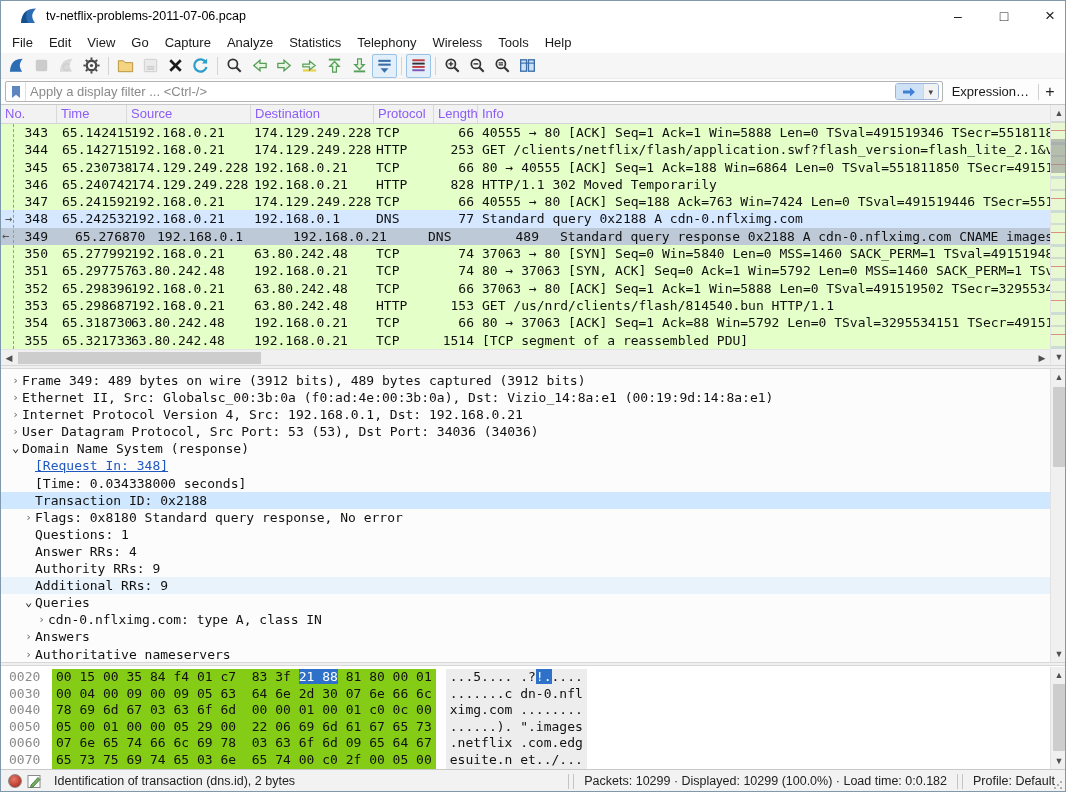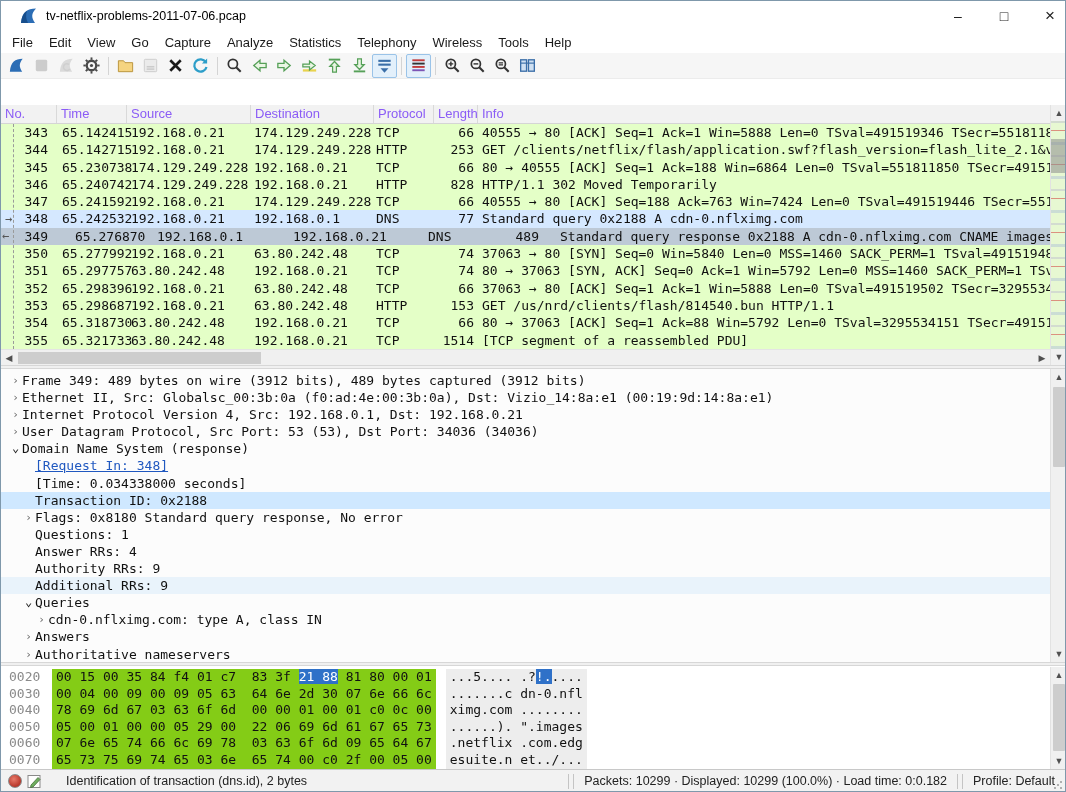--- a/index.html
+++ b/index.html
@@ -96,21 +96,21 @@
   .hexrow .off { color:#8a8a8a; display:inline-block; width:42px; margin-left:8px; }
   .hexrow .bytes { background:#84cc16; display:inline-block; padding:0 4px; margin-left:1px; }
   .hexrow .ascii { background:#ededed; display:inline-block; padding:0 4px; margin-left:10px; }
   .hlb { background:var(--hex-sel); color:#fff; }
 
   
   .statusbar { position:absolute; left:0; top:768px; width:100%; height:23px; background:#f2f2f2; border-top:1px solid #c8c8c8; display:flex; align-items:center; font-size:12.5px; color:#222; }
   .expert { width:14px; height:14px; border-radius:50%; margin:0 5px 0 7px;
     background:radial-gradient(circle at 40% 35%, #e87a6a, #b8372a 70%); border:1px solid #8a8a8a; }
   .comment { width:15px; height:15px; display:inline-flex; margin-right:12px; }
-  .sbtext { flex:1;margin-left:12px; }
+  .sbtext { flex:1; }
   .svr { width:1px; height:15px; background:#c4c4c4; margin:0 2px; }
   .spacket { padding:0 8px; white-space:nowrap; }
   .sprofile { padding:0 10px 0 8px; white-space:nowrap; }
   .grip { position:absolute; right:2px; bottom:2px; width:10px; height:10px;
     background:
       radial-gradient(circle at 8px 2px, #b0b0b0 1px, transparent 1.3px),
       radial-gradient(circle at 8px 8px, #b0b0b0 1px, transparent 1.3px),
       radial-gradient(circle at 2px 8px, #b0b0b0 1px, transparent 1.3px),
       radial-gradient(circle at 5px 5px, #b0b0b0 1px, transparent 1.3px); }
 </style>
@@ -280,20 +280,41 @@
       </span>
     <span class="tbtn">
         <svg viewBox="0 0 20 20">
           <rect x="2.8" y="4" width="6.2" height="12" fill="#cfe0f2" stroke="#3a6ea8" stroke-width="1.4"></rect>
           <rect x="11" y="4" width="6.2" height="12" fill="#cfe0f2" stroke="#3a6ea8" stroke-width="1.4"></rect>
           <line x1="2.8" y1="7.5" x2="17.2" y2="7.5" stroke="#3a6ea8" stroke-width="1.2"></line>
         </svg>
       </span>
   </div>
 
+  <div class="filterbar">
+    <div class="fwrap">
+      <span class="fbookmark">
+          <svg width="12" height="14" viewBox="0 0 12 14">
+            <path d="M2 1 h8 v12 l-4 -3.2 L2 13 Z" fill="#5e87c0"></path>
+          </svg>
+        </span>
+      <input class="finput" placeholder="Apply a display filter ... &lt;Ctrl-/&gt;" style="">
+      <span class="fapply">
+        <span class="ab">
+            <svg width="14" height="10" viewBox="0 0 14 10">
+              <path d="M1 3.5 h7 v-3 L13 5 8 9.5 v-3 H1 Z" fill="#3f7fd6"></path>
+            </svg>
+          </span>
+        <span class="caret">▾</span>
+      </span>
+    </div>
+    <span class="fexpr">Expression…</span>
+    <span class="fvr"></span>
+    <span class="fplus">+</span>
+  </div>
 
   <div class="plheader mono" style="font-family:'Liberation Sans',sans-serif;"><span class="h-no">No.</span><span class="h-time">Time</span><span class="h-src">Source</span><span class="h-dst">Destination</span><span class="h-proto">Protocol</span><span class="h-len">Length</span><span class="h-info">Info</span></div>
   <div class="plrows mono"><div class="prow green"><span class="c-no">343</span><span class="c-time">65.142415</span><span class="c-src">192.168.0.21</span><span class="c-dst">174.129.249.228</span><span class="c-proto">TCP</span><span class="c-len">66</span><span class="c-info">40555 → 80 [ACK] Seq=1 Ack=1 Win=5888 Len=0 TSval=491519346 TSecr=551811827</span></div><div class="prow green"><span class="c-no">344</span><span class="c-time">65.142715</span><span class="c-src">192.168.0.21</span><span class="c-dst">174.129.249.228</span><span class="c-proto">HTTP</span><span class="c-len">253</span><span class="c-info">GET /clients/netflix/flash/application.swf?flash_version=flash_lite_2.1&amp;v=1.5&amp;nr</span></div><div class="prow green"><span class="c-no">345</span><span class="c-time">65.230738</span><span class="c-src">174.129.249.228</span><span class="c-dst">192.168.0.21</span><span class="c-proto">TCP</span><span class="c-len">66</span><span class="c-info">80 → 40555 [ACK] Seq=1 Ack=188 Win=6864 Len=0 TSval=551811850 TSecr=491519347</span></div><div class="prow green"><span class="c-no">346</span><span class="c-time">65.240742</span><span class="c-src">174.129.249.228</span><span class="c-dst">192.168.0.21</span><span class="c-proto">HTTP</span><span class="c-len">828</span><span class="c-info">HTTP/1.1 302 Moved Temporarily</span></div><div class="prow green"><span class="c-no">347</span><span class="c-time">65.241592</span><span class="c-src">192.168.0.21</span><span class="c-dst">174.129.249.228</span><span class="c-proto">TCP</span><span class="c-len">66</span><span class="c-info">40555 → 80 [ACK] Seq=188 Ack=763 Win=7424 Len=0 TSval=491519446 TSecr=551811852</span></div><div class="prow dns"><span class="c-no">348</span><span class="c-time">65.242532</span><span class="c-src">192.168.0.21</span><span class="c-dst">192.168.0.1</span><span class="c-proto">DNS</span><span class="c-len">77</span><span class="c-info">Standard query 0x2188 A cdn-0.nflximg.com</span></div><div class="prow selected"><span class="c-no">349</span><span class="c-time">65.276870</span><span class="c-src">192.168.0.1</span><span class="c-dst">192.168.0.21</span><span class="c-proto">DNS</span><span class="c-len">489</span><span class="c-info">Standard query response 0x2188 A cdn-0.nflximg.com CNAME images.netflix.com.edge</span></div><div class="prow green"><span class="c-no">350</span><span class="c-time">65.277992</span><span class="c-src">192.168.0.21</span><span class="c-dst">63.80.242.48</span><span class="c-proto">TCP</span><span class="c-len">74</span><span class="c-info">37063 → 80 [SYN] Seq=0 Win=5840 Len=0 MSS=1460 SACK_PERM=1 TSval=491519482 TSecr</span></div><div class="prow green"><span class="c-no">351</span><span class="c-time">65.297757</span><span class="c-src">63.80.242.48</span><span class="c-dst">192.168.0.21</span><span class="c-proto">TCP</span><span class="c-len">74</span><span class="c-info">80 → 37063 [SYN, ACK] Seq=0 Ack=1 Win=5792 Len=0 MSS=1460 SACK_PERM=1 TSval=3295</span></div><div class="prow green"><span class="c-no">352</span><span class="c-time">65.298396</span><span class="c-src">192.168.0.21</span><span class="c-dst">63.80.242.48</span><span class="c-proto">TCP</span><span class="c-len">66</span><span class="c-info">37063 → 80 [ACK] Seq=1 Ack=1 Win=5888 Len=0 TSval=491519502 TSecr=3295534130</span></div><div class="prow green"><span class="c-no">353</span><span class="c-time">65.298687</span><span class="c-src">192.168.0.21</span><span class="c-dst">63.80.242.48</span><span class="c-proto">HTTP</span><span class="c-len">153</span><span class="c-info">GET /us/nrd/clients/flash/814540.bun HTTP/1.1</span></div><div class="prow green"><span class="c-no">354</span><span class="c-time">65.318730</span><span class="c-src">63.80.242.48</span><span class="c-dst">192.168.0.21</span><span class="c-proto">TCP</span><span class="c-len">66</span><span class="c-info">80 → 37063 [ACK] Seq=1 Ack=88 Win=5792 Len=0 TSval=3295534151 TSecr=491519503</span></div><div class="prow green"><span class="c-no">355</span><span class="c-time">65.321733</span><span class="c-src">63.80.242.48</span><span class="c-dst">192.168.0.21</span><span class="c-proto">TCP</span><span class="c-len">1514</span><span class="c-info">[TCP segment of a reassembled PDU]</span></div></div>
   <div class="gutterline"></div>
   <div class="hsb">
     <span class="la">◀</span>
     <span class="thumb"></span>
     <span class="ra">▶</span>
   </div>
   <div class="corner"></div>

